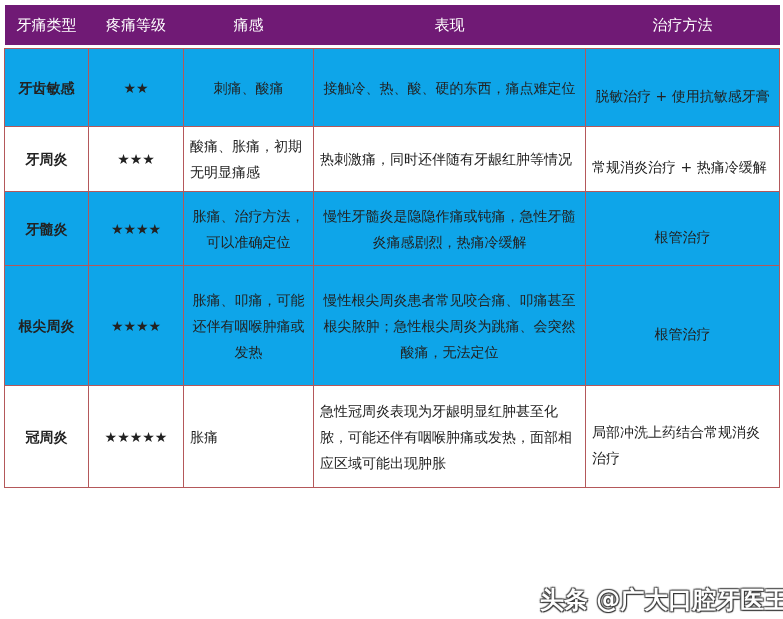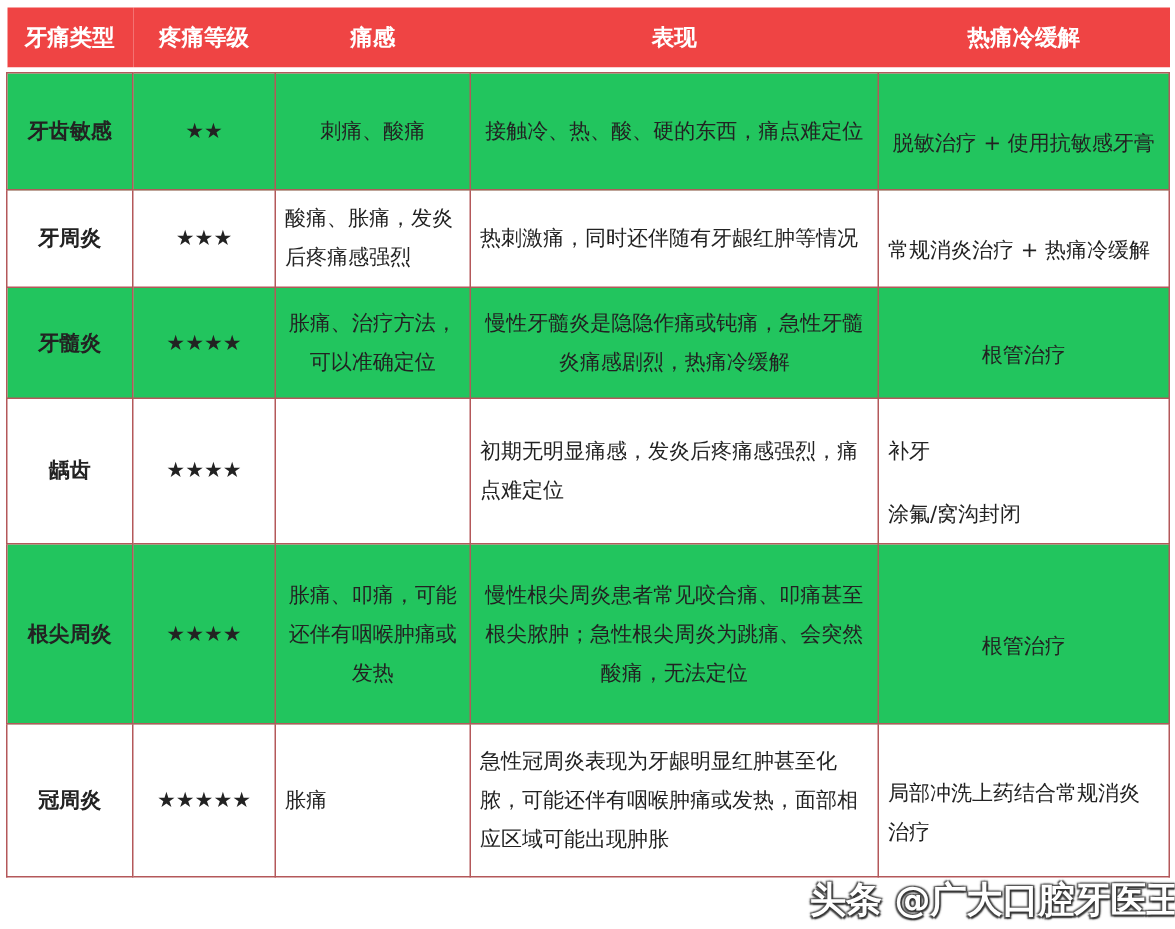--- a/index.html
+++ b/index.html
@@ -26,44 +26,44 @@
       width: 775px;
       table-layout: fixed;
     }
     col.c1 { width: 84px; }
     col.c2 { width: 95px; }
     col.c3 { width: 130px; }
     col.c4 { width: 272px; }
     col.c5 { width: 194px; }
 
     thead th {
-      background: #ef4444;
+      background: #701a75;
       color: #ffffff;
-      font-weight: bold;
+      font-weight: normal;
       font-size: 15px;
       height: 40px;
       padding: 0;
       text-align: center;
       border: none;
     }
     tr.spacer td {
       height: 3px;
       padding: 0;
       background: #ffffff;
       border: none;
     }
     tbody td {
       border: 1px solid #b4585a;
       font-size: 14px;
       line-height: 26px;
       padding: 6px 6px;
       vertical-align: middle;
       word-break: break-all;
     }
-    tbody tr.odd td { background: #22c55e; text-align: center; }
+    tbody tr.odd td { background: #0ea5e9; text-align: center; }
     tbody tr.even td { background: #ffffff; }
     td.type {
       text-align: center;
       font-weight: bold;
       font-size: 14px;
     }
     td.level {
       text-align: center;
       font-size: 14px;
       letter-spacing: 0px;
@@ -93,68 +93,58 @@
         <col class="c3">
         <col class="c4">
         <col class="c5">
     </colgroup>
     <thead>
       <tr>
         <th>牙痛类型</th>
         <th>疼痛等级</th>
         <th>痛感</th>
         <th>表现</th>
-        <th>热痛冷缓解</th>
+        <th>治疗方法</th>
       </tr>
     </thead>
     <tbody>
       <tr class="spacer">
           <td colspan="5"></td>
         </tr>
 
       <tr class="odd" style="height:78px">
         <td class="type">牙齿敏感</td>
         <td class="level">★★</td>
         <td class="sense">刺痛、酸痛</td>
         <td class="symptom">接触冷、热、酸、硬的东西，痛点难定位</td>
         <td class="treat">
           <span class="treat-line">脱敏治疗 + 使用抗敏感牙膏</span>
         </td>
       </tr>
 
       <tr class="even" style="height:52px">
         <td class="type">牙周炎</td>
         <td class="level">★★★</td>
-        <td class="sense">酸痛、胀痛，发炎后疼痛感强烈</td>
+        <td class="sense">酸痛、胀痛，初期无明显痛感</td>
         <td class="symptom">热刺激痛，同时还伴随有牙龈红肿等情况</td>
         <td class="treat">
           <span class="treat-line">常规消炎治疗 + 热痛冷缓解</span>
         </td>
       </tr>
 
       <tr class="odd" style="height:74px">
         <td class="type">牙髓炎</td>
         <td class="level">★★★★</td>
         <td class="sense">胀痛、治疗方法，可以准确定位</td>
         <td class="symptom">慢性牙髓炎是隐隐作痛或钝痛，急性牙髓炎痛感剧烈，热痛冷缓解</td>
         <td class="treat">
           <span class="treat-line">根管治疗</span>
         </td>
       </tr>
 
-      <tr class="even" style="height:75px">
-        <td class="type">龋齿</td>
-        <td class="level">★★★★</td>
-        <td class="sense"></td>
-        <td class="symptom">初期无明显痛感，发炎后疼痛感强烈，痛点难定位</td>
-        <td class="treat">
-          <span class="treat-line">补牙</span>
-          <span class="treat-line">涂氟/窝沟封闭</span>
-        </td>
-      </tr>
 
       <tr class="odd" style="height:120px">
         <td class="type">根尖周炎</td>
         <td class="level">★★★★</td>
         <td class="sense">胀痛、叩痛，可能还伴有咽喉肿痛或发热</td>
         <td class="symptom">慢性根尖周炎患者常见咬合痛、叩痛甚至根尖脓肿；急性根尖周炎为跳痛、会突然酸痛，无法定位</td>
         <td class="treat">
           <span class="treat-line">根管治疗</span>
         </td>
       </tr>

